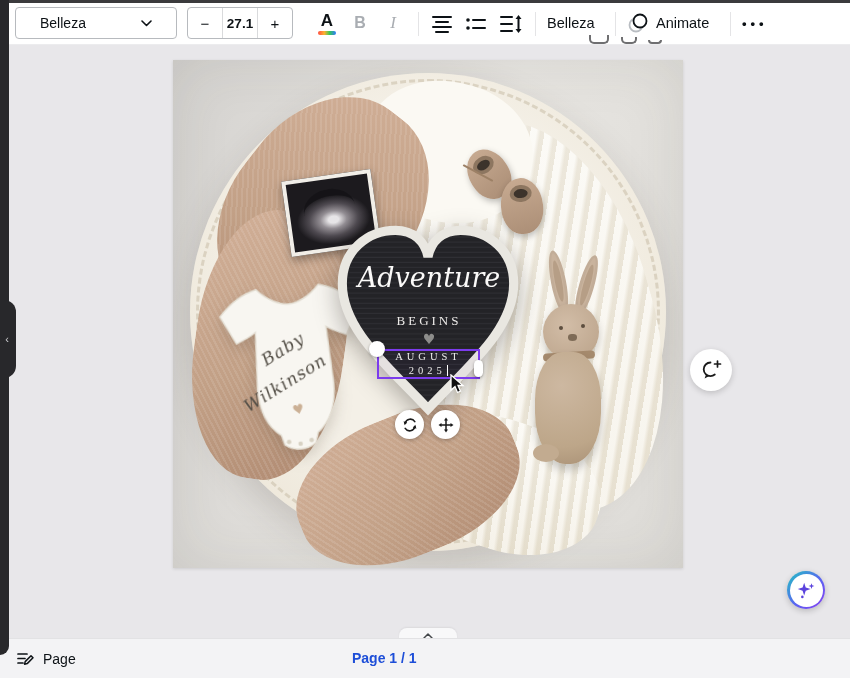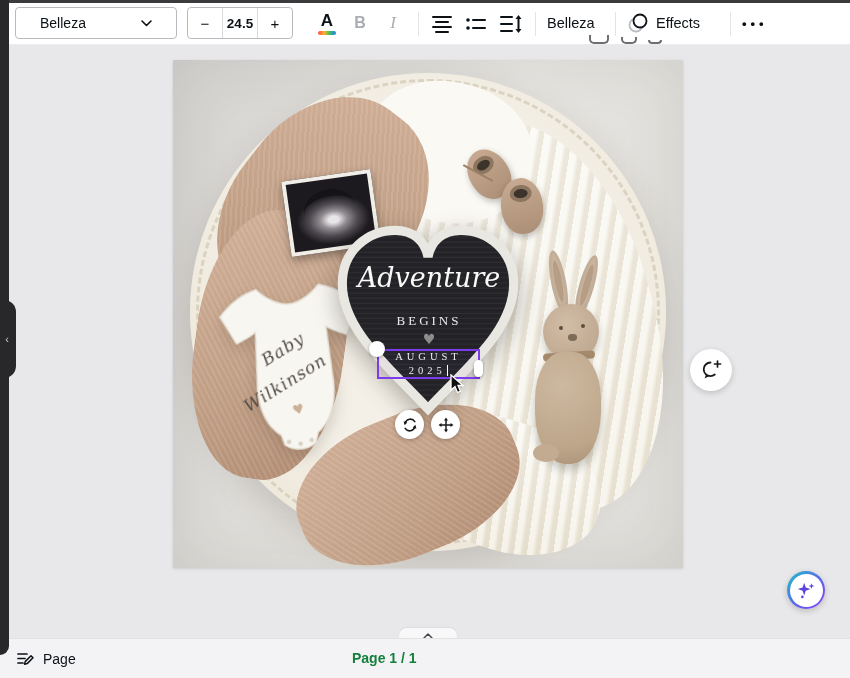--- a/index.html
+++ b/index.html
@@ -100,21 +100,21 @@
   .magic-fab { position:absolute; left:787px; top:571px; width:38px; height:38px; border-radius:50%; padding:2.5px; border:none; background:linear-gradient(135deg,#20c5c0,#5a63f2 55%,#8a3ff0); box-shadow:0 2px 6px rgba(0,0,0,.2); cursor:pointer; z-index:25; }
   .magic-inner { width:100%; height:100%; border-radius:50%; background:#fff; display:flex; align-items:center; justify-content:center; }
 
   
   .add-page { position:absolute; left:173px; top:597px; width:510px; height:32px; border:none; border-radius:6px; background:#d8dadd; color:#17191c; font-size:14px; font-weight:bold; font-family:"Liberation Sans", sans-serif; cursor:pointer; z-index:10; }
   .collapse-tab { position:absolute; left:399px; top:628px; width:58px; height:15px; background:#f8f8f9; border-radius:8px 8px 0 0; box-shadow:0 -1px 2px rgba(0,0,0,.06); display:flex; align-items:center; justify-content:center; cursor:pointer; z-index:11; }
 
   
   .status-bar { position:absolute; left:0; top:638px; width:850px; height:40px; background:#f3f3f5; border-top:1px solid #e2e2e4; z-index:12; }
   .notes-btn { position:absolute; left:16px; top:8px; height:24px; background:none; border:none; display:flex; align-items:center; gap:7px; font-size:14px; color:#0d1216; font-family:"Liberation Sans", sans-serif; cursor:pointer; }
-  .page-ind { position:absolute; left:352px; top:11px; font-size:14px; font-weight:bold; color:#15803d; }
+  .page-ind { position:absolute; left:352px; top:11px; font-size:14px; font-weight:bold; color:#1d4ed8; }
   .zoom-slider { position:absolute; left:455px; top:648px; width:185px; height:20px; cursor:pointer; }
   .zs-track { position:absolute; left:0; top:8.5px; width:100%; height:3.5px; border-radius:2px; background:#c9c9cd; }
   .zs-fill { position:absolute; left:0; top:8.5px; width:65px; height:3.5px; border-radius:2px; background:#ababb0; }
   .zs-knob { position:absolute; left:55px; top:0; width:20px; height:20px; border-radius:50%; background:#26262a; box-shadow:0 1px 3px rgba(0,0,0,.3); cursor:grab; }
   .zoom-val { position:absolute; left:664px; top:11px; width:44px; text-align:center; font-size:14px; font-weight:bold; color:#0d1216; cursor:pointer; }
   .sb-icon { position:absolute; top:8px; width:24px; height:24px; background:none; border:none; display:flex; align-items:center; justify-content:center; cursor:pointer; }
   .zoom-slider, .zoom-slider * { top-adjust:none; }
 </style>
 </head>
 <body>
@@ -123,21 +123,21 @@
 
   <header class="toolbar">
     <div class="font-select">
       <span class="fname">Belleza</span>
       <svg width="11" height="7" viewBox="0 0 11 7">
           <polyline points="1,1 5.5,5.5 10,1" fill="none" stroke="#0d1216" stroke-width="1.6" stroke-linecap="round" stroke-linejoin="round"></polyline>
         </svg>
     </div>
     <div class="size-stepper">
       <button>−</button>
-      <div class="sz-val">24.5</div>
+      <div class="sz-val">27.1</div>
       <button>+</button>
     </div>
     <button class="tbtn btn-color">
       <span class="a">A</span>
       <span class="rainbow"></span>
     </button>
     <button class="tbtn btn-bold">B</button>
     <button class="tbtn btn-italic">I</button>
     <div class="vdiv" style="left:409px"></div>
     <button class="icon-btn" style="left:419px">
@@ -173,21 +173,21 @@
       </svg>
     </button>
     <div class="vdiv" style="left:526px"></div>
     <button class="text-btn" style="left:538px">Belleza</button>
     <div class="vdiv" style="left:606px"></div>
     <button class="text-btn" style="left:618px">
       <svg width="22" height="22" viewBox="0 0 22 22">
         <circle cx="9" cy="13" r="6.5" fill="none" stroke="#b9bdc2" stroke-width="1.8"></circle>
         <circle cx="13" cy="9" r="6.5" fill="#fff" stroke="#0d1216" stroke-width="1.8"></circle>
       </svg>
-      <span>Effects</span>
+      <span>Animate</span>
     </button>
     <div class="vdiv" style="left:721px"></div>
     <button class="text-btn dots" style="left:733px">•••</button>
   </header>
 
   <div class="clipped-ic" style="left:589px; top:35px; width:20px; height:9px;"></div>
   <div class="clipped-ic" style="left:621px; top:37px; width:16px; height:7px;"></div>
   <div class="clipped-ic" style="left:648px; top:40px; width:14px; height:4px;"></div>
 
   <div class="top-edge"></div>

